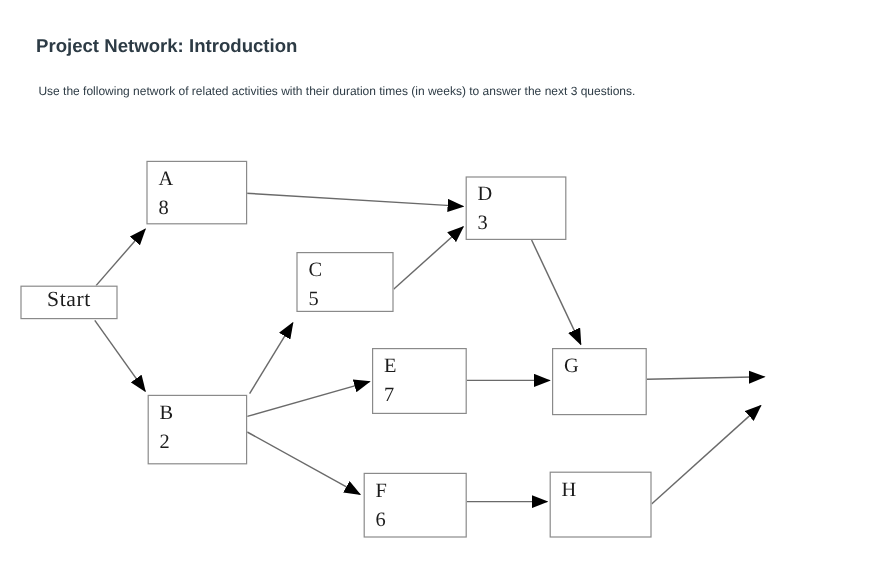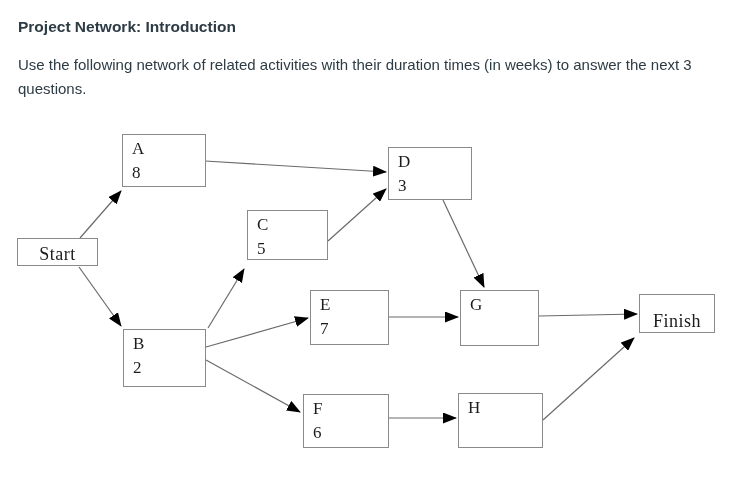--- a/index.html
+++ b/index.html
@@ -12,41 +12,41 @@
   }
   html,body{margin:0;padding:0;}
   body{
     width:732px;height:486px;position:relative;overflow:hidden;
     background:var(--background);
     font-family:"Liberation Sans", sans-serif;
     color:var(--text);
   }
   .copy{position:relative;z-index:3;padding:14px 14px 0 14px;}
   h2.title{
-    margin:4px;font-size:15.5px;font-weight:bold;line-height:1.2;
+    margin:16px;font-size:15.5px;font-weight:bold;line-height:1.2;
     color:var(--text);
   }
   p.intro{
-    margin:16px 0 0 4px;font-size:15px;line-height:24px;max-width:706px;
+    margin:16px 0 0 18px;font-size:10px;line-height:24px;max-width:706px;
     color:var(--text);
   }
   .diagram{position:absolute;left:0;top:0;width:732px;height:486px;z-index:1;}
   .edges{position:absolute;left:0;top:0;width:732px;height:486px;z-index:1;}
   .edges line{stroke:var(--edge-line);stroke-width:1.2;}
   .edges .ah{fill:var(--arrowhead);}
   .node{
     position:absolute;box-sizing:border-box;z-index:2;
     border:1px solid var(--node-border);background:var(--background);
     font-family:"Liberation Serif", serif;color:var(--node-text);
     font-size:17px;
   }
   .node.activity{padding:2px 0 0 9px;line-height:24px;}
   .node.activity .ln{display:block;}
   .node.terminal{
-    display:flex;align-items:flex-end;justify-content:center;
+    display:flex;align-items:flex-start;justify-content:center;
     font-size:18px;letter-spacing:0.5px;
   }
 </style>
 </head>
 <body>
 
 <div class="copy">
   <h2 class="title">Project Network: Introduction</h2>
   <p class="intro">Use the following network of related activities with their duration times (in weeks) to answer the next 3 questions.</p>
 </div>
@@ -107,16 +107,13 @@
   </div>
 
   <div class="node activity" style="left:460px;top:290px;width:79px;height:56px;">
     <span class="ln">G</span>
   </div>
 
   <div class="node activity" style="left:458px;top:393px;width:85px;height:55px;">
     <span class="ln">H</span>
   </div>
 
-  <div class="node terminal" style="left:639px;top:294px;width:76px;height:39px;">
-    <span>Finish</span>
-  </div>
 </div>
 
 </body></html>

